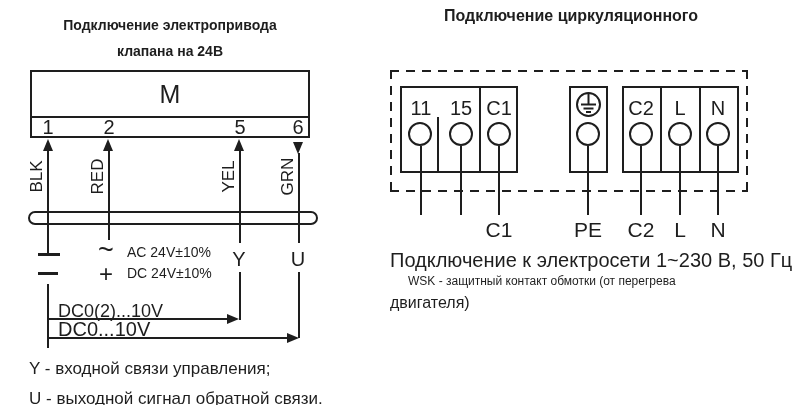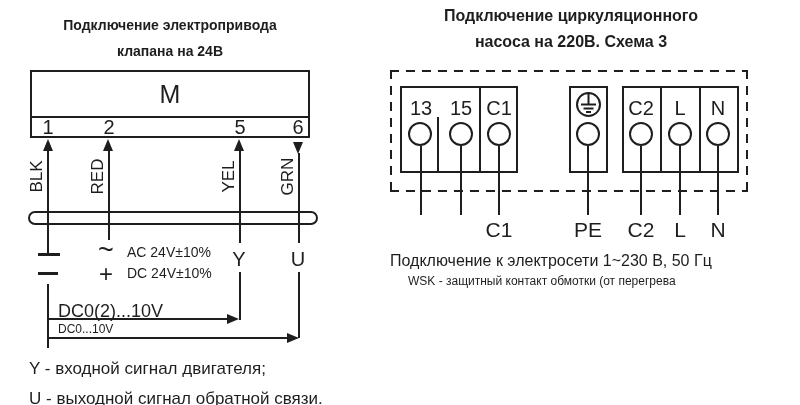--- a/index.html
+++ b/index.html
@@ -67,41 +67,40 @@
 
   <div class="txt ctr" style="left:227px;top:249px;width:24px;font-size:20px;line-height:20px;">Y</div>
   <div class="ln" style="left:239px;top:272px;width:2px;height:48px;"></div>
   <div class="txt ctr" style="left:286px;top:249px;width:24px;font-size:20px;line-height:20px;">U</div>
   <div class="ln" style="left:298px;top:272px;width:2px;height:66px;"></div>
 
   <div class="txt" style="left:58px;top:303px;font-size:18px;line-height:16px;">DC0(2)...10V</div>
   <div class="ln" style="left:47px;top:318px;width:180px;height:2px;"></div>
   <div class="arr-right" style="left:227px;top:314px;"></div>
 
-  <div class="txt" style="left:58px;top:321px;font-size:12px;line-height:16px;">DC0...10V</div>
+  <div class="txt" style="left:58px;top:321px;font-size:20px;line-height:16px;">DC0...10V</div>
   <div class="ln" style="left:47px;top:337px;width:240px;height:2px;"></div>
   <div class="arr-right" style="left:287px;top:333px;"></div>
 
-  <div class="txt" style="left:29px;top:360px;font-size:17px;line-height:18px;">Y - входной сигнал двигателя;</div>
+  <div class="txt" style="left:29px;top:360px;font-size:17px;line-height:18px;">Y - входной связи управления;</div>
   <div class="txt" style="left:29px;top:390px;font-size:17px;line-height:18px;">U - выходной сигнал обратной связи.</div>
 
   <div class="txt ctr bold" style="left:391px;top:3px;width:360px;font-size:16px;line-height:26px;white-space:normal;">
     <div>Подключение циркуляционного</div>
-    <div>насоса на 220В. Схема 3</div>
   </div>
 
   <div class="dash-h" style="left:390px;top:70px;width:358px;"></div>
   <div class="dash-h" style="left:390px;top:190px;width:358px;"></div>
   <div class="dash-v" style="left:390px;top:70px;height:122px;"></div>
   <div class="dash-v" style="left:746px;top:70px;height:122px;"></div>
 
   <div class="box" style="left:400px;top:86px;width:118px;height:87px;"></div>
   <div class="ln" style="left:479px;top:88px;width:2px;height:83px;"></div>
   <div class="ln" style="left:437px;top:117px;width:2px;height:54px;"></div>
-  <div class="txt ctr" style="left:403px;top:98px;width:36px;font-size:20px;line-height:20px;">13</div>
+  <div class="txt ctr" style="left:403px;top:98px;width:36px;font-size:20px;line-height:20px;">11</div>
   <div class="txt ctr" style="left:443px;top:98px;width:36px;font-size:20px;line-height:20px;">15</div>
   <div class="txt ctr" style="left:481px;top:98px;width:36px;font-size:20px;line-height:20px;">C1</div>
   <div class="circ" style="left:408px;top:122px;"></div>
   <div class="circ" style="left:449px;top:122px;"></div>
   <div class="circ" style="left:487px;top:122px;"></div>
 
   <div class="box" style="left:569px;top:86px;width:39px;height:87px;"></div>
   <svg style="position:absolute;left:575px;top:91px;" width="27" height="27" viewBox="0 0 27 27">
     <circle cx="13.5" cy="13.5" r="11.5" fill="none" stroke="#1e1e1e" stroke-width="2"></circle>
     <line x1="13.5" y1="2.5" x2="13.5" y2="13.5" stroke="#1e1e1e" stroke-width="2"></line>
@@ -128,16 +127,17 @@
   <div class="ln" style="left:640px;top:146px;width:2px;height:69px;"></div>
   <div class="ln" style="left:679px;top:146px;width:2px;height:69px;"></div>
   <div class="ln" style="left:717px;top:146px;width:2px;height:69px;"></div>
 
   <div class="txt ctr" style="left:469px;top:219px;width:60px;font-size:21px;line-height:21px;">C1</div>
   <div class="txt ctr" style="left:558px;top:219px;width:60px;font-size:21px;line-height:21px;">PE</div>
   <div class="txt ctr" style="left:611px;top:219px;width:60px;font-size:21px;line-height:21px;">C2</div>
   <div class="txt ctr" style="left:650px;top:219px;width:60px;font-size:21px;line-height:21px;">L</div>
   <div class="txt ctr" style="left:688px;top:219px;width:60px;font-size:21px;line-height:21px;">N</div>
 
-  <div class="txt" style="left:390px;top:252px;font-size:16px;line-height:17px;">Подключение к электросети 1~230 В, 50 Гц</div>
+  <div class="txt" style="left:390px;top:252px;font-size:20px;line-height:17px;">Подключение к электросети 1~230 В, 50 Гц</div>
   <div class="txt" style="left:390px;top:273px;font-size:12px;line-height:17px;margin-left:18px;">WSK - защитный контакт обмотки (от перегрева</div>
+  <div class="txt" style="left:390px;top:294px;font-size:16px;line-height:17px;">двигателя)</div>
 
 </div>
 
 </body></html>

